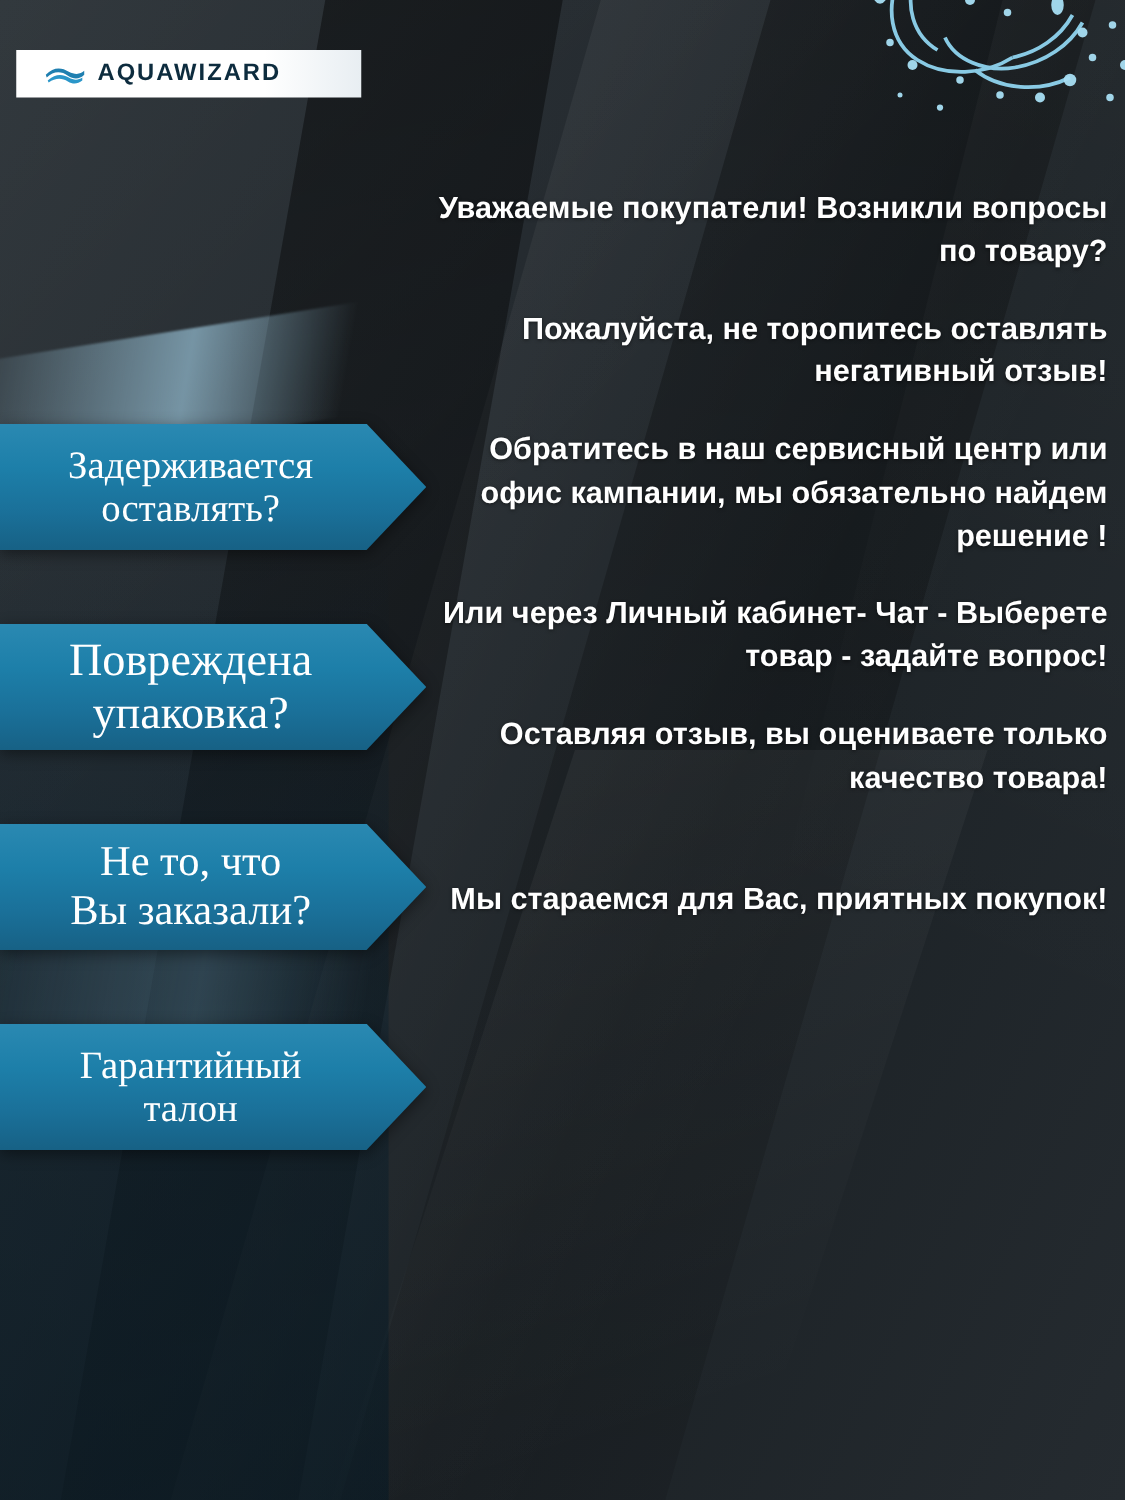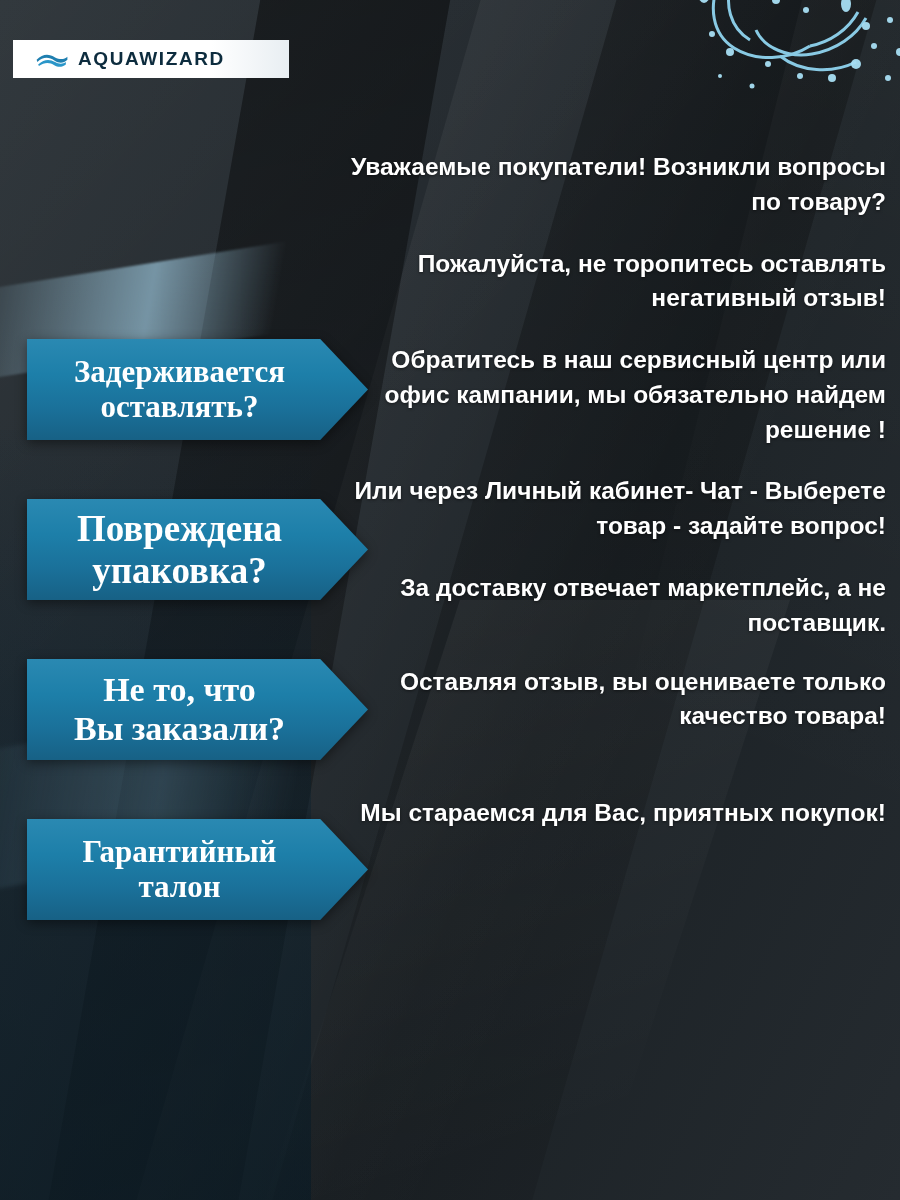--- a/index.html
+++ b/index.html
@@ -88,25 +88,24 @@
   
   #splash { position:absolute; top:-10px; left:660px; width:250px; height:160px; z-index:3; }
 
   
   .tab {
     position:absolute; left:0; z-index:5;
     color:#ffffff;
     display:flex; align-items:center; justify-content:center;
     text-align:center;
     font-family:"Liberation Serif", serif;
-    font-weight:bold;
+    font-weight:normal;
     line-height:1.12;
     padding:4px 46px 4px 10px;
     filter:drop-shadow(0 3px 6px rgba(0,0,0,0.45));
-    margin-left:27px;
   }
   .tab .tab-bg {
     position:absolute; inset:0;
     background:linear-gradient(180deg,#2a89b2 0%, #1d7fa9 35%, #1a7099 70%, #176185 100%);
     -webkit-clip-path:polygon(0 0, 86% 0, 100% 50%, 86% 100%, 0 100%);
     clip-path:polygon(0 0, 86% 0, 100% 50%, 86% 100%, 0 100%);
   }
   .tab .tab-label { position:relative; z-index:2; width:100%; }
 
   #tab-0 { top:339px;  width:341px; height:101px; font-size:31px; }
@@ -217,18 +216,17 @@
       <div>Гарантийный</div>
       <div>талон</div>
     </div>
   </div>
 
   <div id="copy">
     <p class="para">Уважаемые покупатели! Возникли вопросы по товару?</p>
     <p class="para">Пожалуйста, не торопитесь оставлять негативный отзыв!</p>
     <p class="para">Обратитесь в наш сервисный центр или офис кампании, мы обязательно найдем решение !</p>
     <p class="para">Или через Личный кабинет- Чат - Выберете товар - задайте вопрос!</p>
-    <p class="para tight">За доставку отвечает маркетплейс, а не поставщик.</p>
     <p class="para gap-lg">Оставляя отзыв, вы оцениваете только  качество товара!</p>
     <p class="para">Мы стараемся для Вас, приятных покупок!</p>
   </div>
 
 </div>
 
 </body></html>

